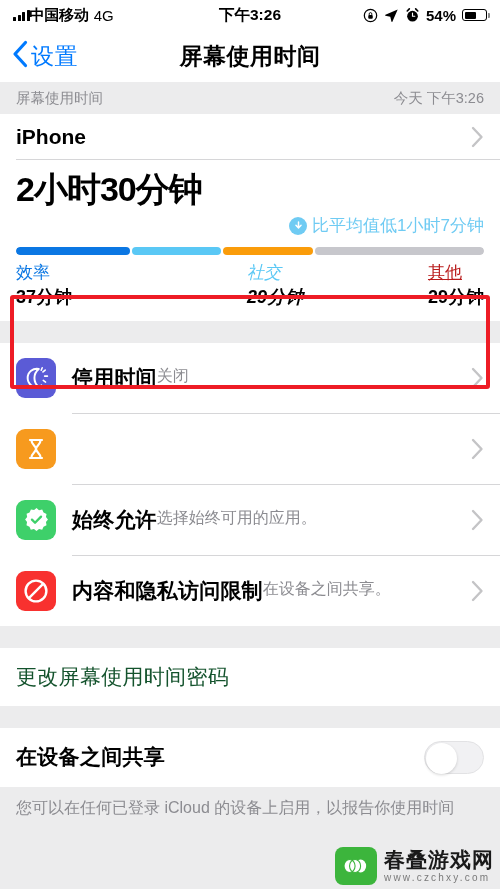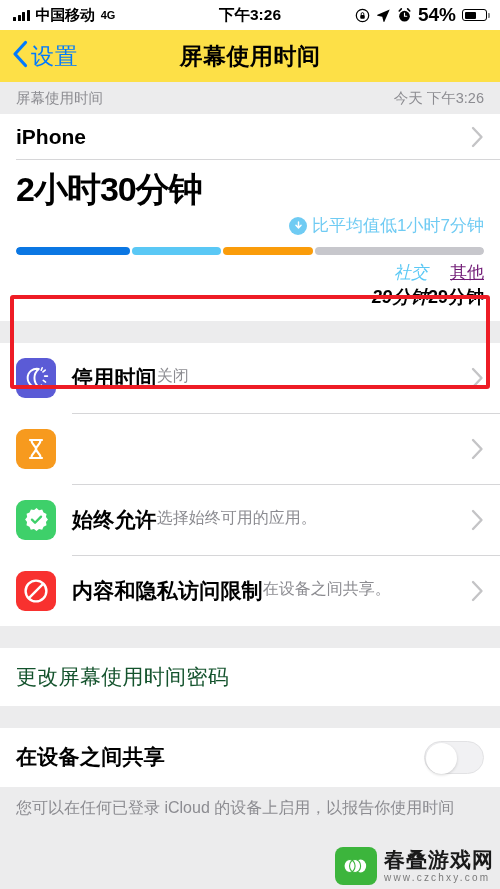--- a/index.html
+++ b/index.html
@@ -10,49 +10,49 @@
     -webkit-font-smoothing:antialiased;
     overflow:hidden;
   }
   .phone { position:relative; width:500px; height:889px; background:#ececed; }
 
   
   .statusbar {
     height:30px; background:#ffffff; display:flex; align-items:center;
     padding:0 13px; font-size:15.5px; font-weight:bold; color:#000;
   }
-  .sb-left { display:flex; align-items:center; gap:6px; }
+  .sb-left { display:flex; align-items:center; }
   .bars { display:flex; align-items:flex-end; gap:1.5px; height:11px; }
   .bars i { display:block; width:3px; background:#000; border-radius:0.5px; }
   .bars i:nth-child(1){height:4px;} .bars i:nth-child(2){height:6px;}
   .bars i:nth-child(3){height:8.5px;} .bars i:nth-child(4){height:11px;}
   .carrier { font-size:15px; font-weight:bold; letter-spacing:-.2px; }
-  .net { font-size:11px; font-weight:bold; }
+  .net { font-size:15px; font-weight:normal; margin-left:5px; }
   .sb-center { position:absolute; left:0; right:0; text-align:center; font-size:15.5px; font-weight:bold; pointer-events:none; }
   .sb-right { margin-left:auto; display:flex; align-items:center; gap:6px; position:relative; z-index:2; }
   .sb-right svg { display:block; }
-  .batt-pct { font-size:19px; font-weight:bold; }
+  .batt-pct { font-size:15px; font-weight:bold; }
   .batt { width:25px; height:12px; border:1.6px solid #000; border-radius:3px; position:relative; }
   .batt::after { content:""; position:absolute; right:-4px; top:3.2px; width:2px; height:5px; background:#000; border-radius:0 1px 1px 0; opacity:.45; }
   .batt span { position:absolute; left:1.5px; top:1.5px; bottom:1.5px; background:#000; border-radius:1px; }
 
   
-  .navbar { height:52px; background:#fde047; position:relative; display:flex; align-items:center; padding:0 12px; }
+  .navbar { height:52px; background:#ffffff; position:relative; display:flex; align-items:center; padding:0 12px; }
   .back { display:flex; align-items:center; color:#007aff; gap:2px; }
   .back-label { font-size:23px; letter-spacing:.5px; }
   .nav-title { position:absolute; left:0; right:0; text-align:center; font-size:23px; font-weight:bold; color:#000; letter-spacing:.5px; pointer-events:none; }
 
   
   .sec-head {
     height:32px; display:flex; align-items:center; justify-content:space-between;
     padding:0 16px; font-size:14.5px; color:#8c8c91; background:#ececed;
   }
 
   
-  .card { background:#fff;text-align:right; }
+  .card { background:#fff; }
   .row-device { height:45px; display:flex; align-items:center; padding:0 16px; }
   .row-device .t { font-size:21px; font-weight:bold; color:#000; }
   .chev { margin-left:auto; color:#c4c4c6; display:flex; }
   .hair { height:1px; background:#d6d6d8; margin-left:16px; }
 
   .usage { padding:8px 16px 12px; }
   .usage-top { display:flex; align-items:flex-start;flex-direction:column; }
   .total { font-size:34px; font-weight:bold; color:#000; letter-spacing:-1px; line-height:1.25; white-space:nowrap; }
   .avg { margin-left:auto; max-width:210px; display:flex; align-items:flex-start; gap:5px; padding-top:4px; }
   .avg-dot { flex:none; width:18px; height:18px; border-radius:50%; background:#6fcbf3; display:flex; align-items:center; justify-content:center; margin-top:2px; }
@@ -183,26 +183,30 @@
           <span class="avg-txt">比平均值低1小时7分钟</span>
         </div>
       </div>
       <div class="bar" id="usage-bar">
           <span style="flex: 37 0 0px; background: rgb(11, 119, 227);"></span>
           <span style="flex: 29 0 0px; background: rgb(90, 200, 245);"></span>
           <span style="flex: 29 0 0px; background: rgb(250, 156, 10);"></span>
           <span style="flex: 55 0 0px; background: rgb(199, 199, 204);"></span>
         </div>
       <div class="legend" id="usage-legend">
+          <div class="lg" style="flex: 37 0 0px;">
+            <span class="lg-name" style="color: rgb(11, 119, 227);">效率</span>
+            <span class="lg-val">37分钟</span>
+          </div>
           <div class="lg" style="flex: 29 0 0px; font-style: italic;">
             <span class="lg-name" style="color: rgb(90, 200, 245);">社交</span>
             <span class="lg-val">29分钟</span>
           </div>
           <div class="lg" style="flex: 0 0 auto; margin-left: auto;">
-            <span class="lg-name" style="color: #701a75; text-decoration: underline;">其他</span>
+            <span class="lg-name" style="color: #b91c1c; text-decoration: underline;">其他</span>
             <span class="lg-val">29分钟</span>
           </div>
         </div>
     </div>
   </div>
 
   <div class="gap"></div>
 
   <div class="card" id="settings-list">
       <div class="srow">

